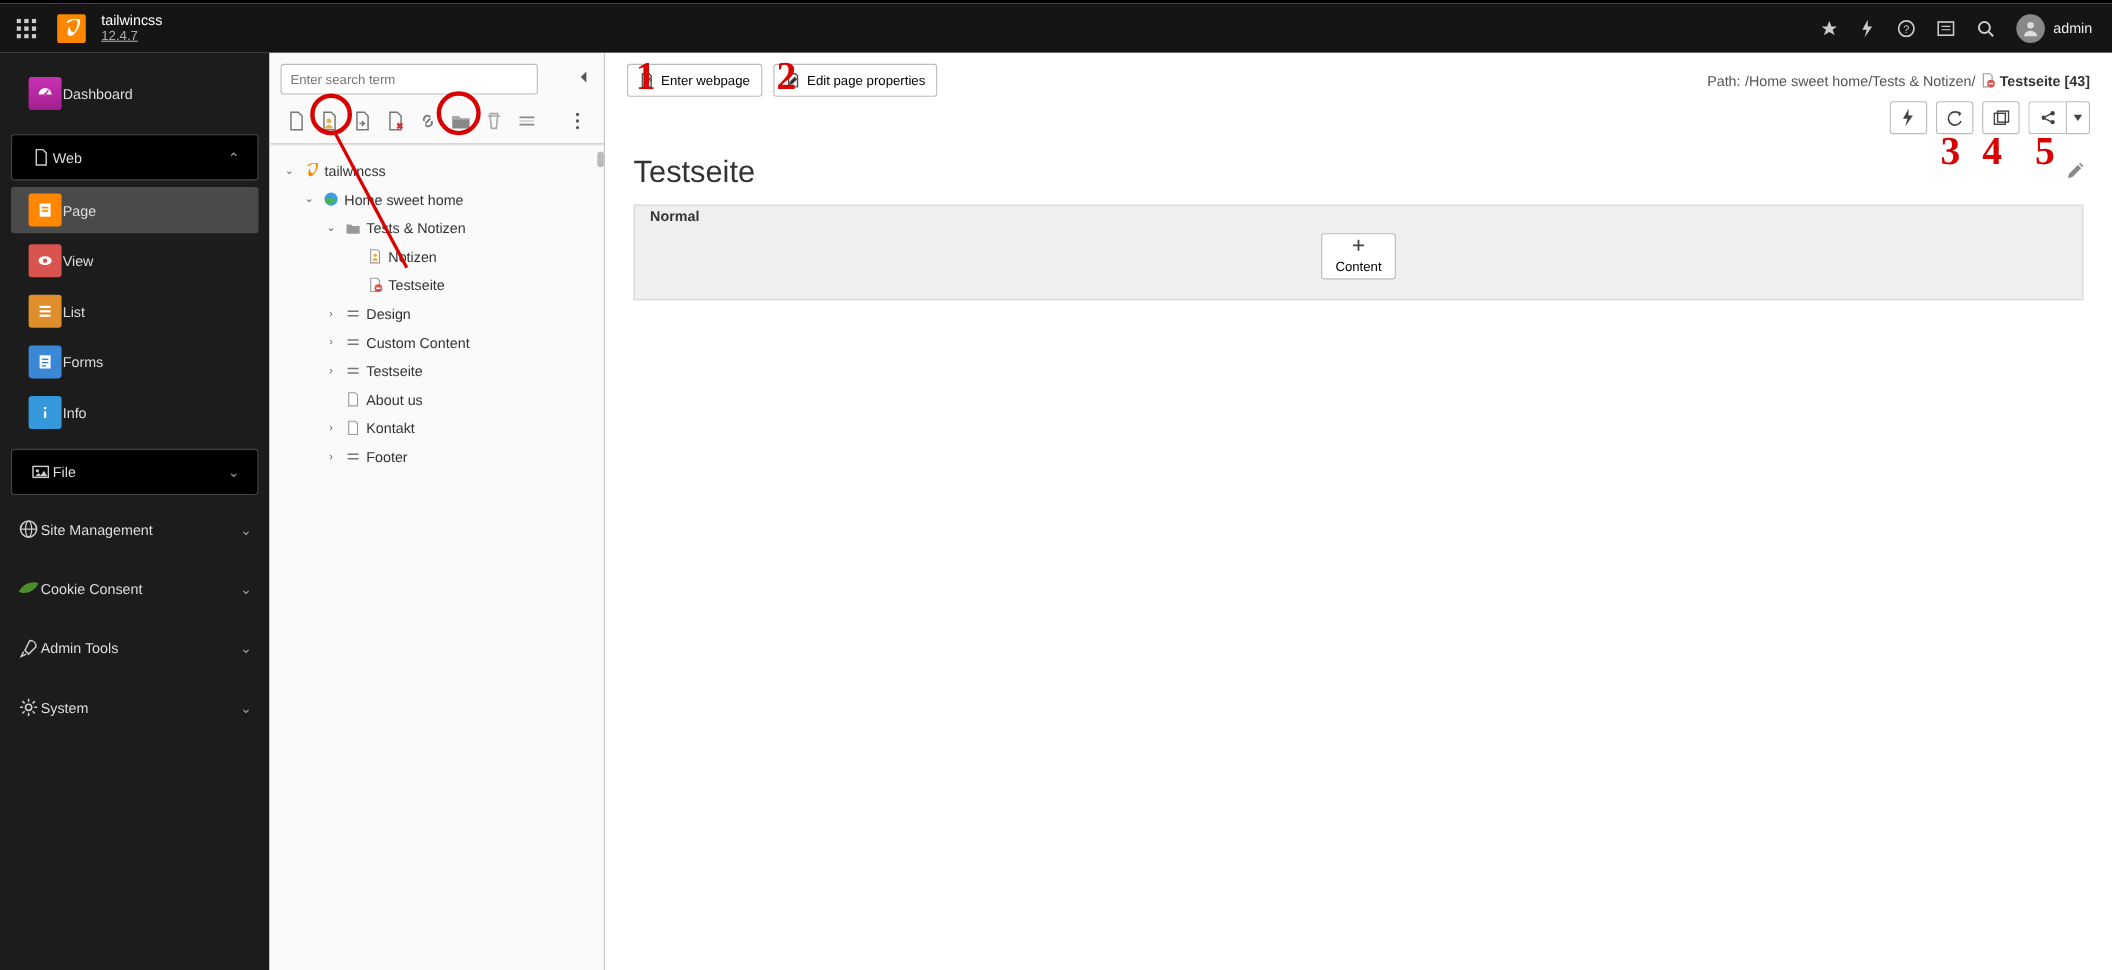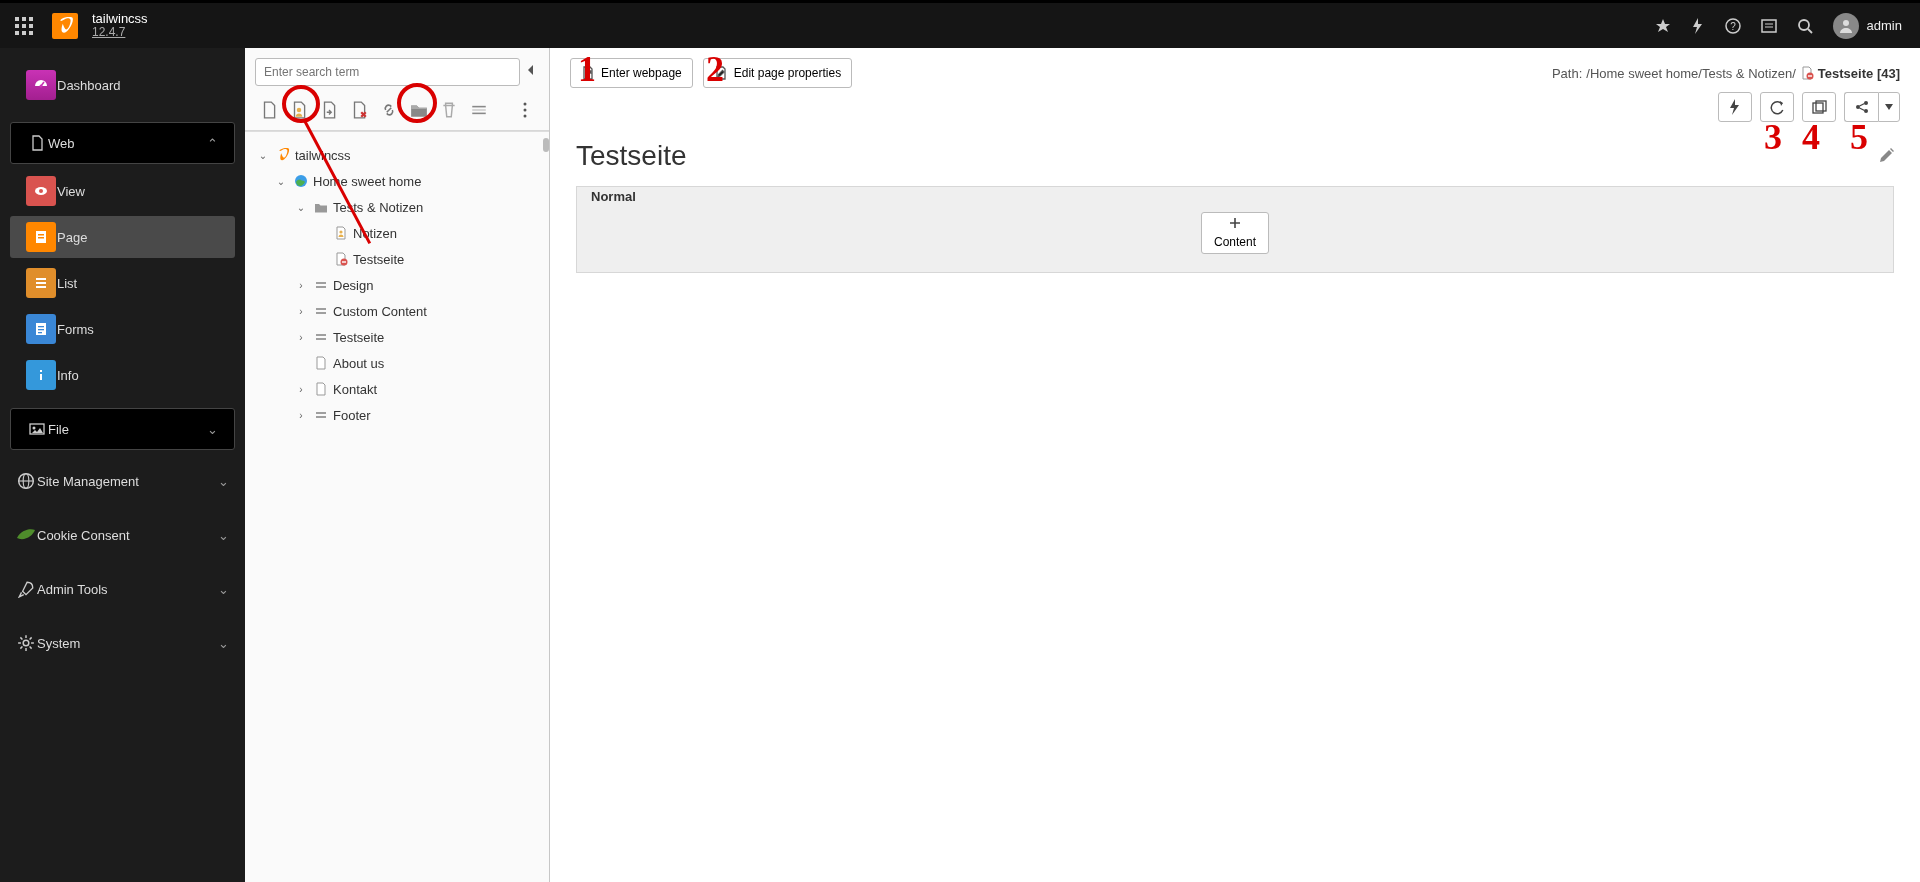--- a/index.html
+++ b/index.html
@@ -37,21 +37,21 @@
   .mod-sub.active { background: #4a4a4a; }
   .dash-icon { background: linear-gradient(#c932b5,#a31f90); }
   .page-icon { background: #ff8700; }
   .view-icon { background: #d9534f; }
   .list-icon { background: #e08e2b; }
   .forms-icon { background: #3a87d6; }
   .info-icon { background: #3498db; }
 
   
   .pt-head { padding: 10px 10px 6px 10px; border-bottom: 1px solid #d7d7d7; position:relative; }
-  .pt-search { width: 265px; height: 28px; border: 1px solid #bbb; border-radius: 3px; padding: 0 8px; font-size: 12px; background:#fff; }
+  .pt-search { width: 234px; height: 28px; border: 1px solid #bbb; border-radius: 3px; padding: 0 8px; font-size: 12px; background:#fff; }
   .pt-collapse { position:absolute; right:6px; top:10px; width:24px;height:24px; display:flex;align-items:center;justify-content:center; color:#555; }
   .pt-toolbar { display:flex; gap:2px; padding-top:10px; align-items:center; }
   .pt-tool { width:28px;height:28px;display:flex;align-items:center;justify-content:center; color:#555; }
   .pt-more { margin-left:auto; }
   .pt-body { flex:1; overflow:auto; padding: 6px 0; font-size:13px; }
   .tree ul { list-style:none; }
   .tree li { }
   .tree .node { display:flex; align-items:center; height:26px; gap:4px; padding-right:8px; }
   .tree .toggle { width:16px; display:flex; justify-content:center; color:#666; font-size:10px; }
   .tree .node-icon { width:16px; height:16px; display:flex; align-items:center; justify-content:center; flex:none; }
@@ -180,38 +180,38 @@
       <div class="mod-item header">
         <span class="mod-icon small">
             <svg width="16" height="16" viewBox="0 0 16 16">
               <path fill="none" stroke="#ccc" stroke-width="1.3" d="M4 1h6l3 3v11H4z"></path>
             </svg>
           </span>
         <span class="label">Web</span>
         <span class="chev">⌃</span>
       </div>
 
-      <div class="mod-item mod-sub">
-        <span class="mod-icon view-icon">
-            <svg width="16" height="16" viewBox="0 0 16 16">
-              <ellipse cx="8" cy="8" rx="6" ry="4" fill="#fff"></ellipse>
-              <circle cx="8" cy="8" r="2" fill="#d9534f"></circle>
-            </svg>
-          </span>
-        <span class="label">View</span>
-      </div>
       <div class="mod-item mod-sub active">
         <span class="mod-icon page-icon">
             <svg width="16" height="16" viewBox="0 0 16 16">
               <rect x="3" y="2" width="10" height="12" fill="#fff"></rect>
               <rect x="5" y="5" width="6" height="1.5" fill="#ff8700"></rect>
               <rect x="5" y="8" width="6" height="1.5" fill="#ff8700"></rect>
             </svg>
           </span>
         <span class="label">Page</span>
+      </div>
+      <div class="mod-item mod-sub">
+        <span class="mod-icon view-icon">
+            <svg width="16" height="16" viewBox="0 0 16 16">
+              <ellipse cx="8" cy="8" rx="6" ry="4" fill="#fff"></ellipse>
+              <circle cx="8" cy="8" r="2" fill="#d9534f"></circle>
+            </svg>
+          </span>
+        <span class="label">View</span>
       </div>
       <div class="mod-item mod-sub">
         <span class="mod-icon list-icon">
             <svg width="16" height="16" viewBox="0 0 16 16">
               <rect x="3" y="3" width="10" height="2" fill="#fff"></rect>
               <rect x="3" y="7" width="10" height="2" fill="#fff"></rect>
               <rect x="3" y="11" width="10" height="2" fill="#fff"></rect>
             </svg>
           </span>
         <span class="label">List</span>

